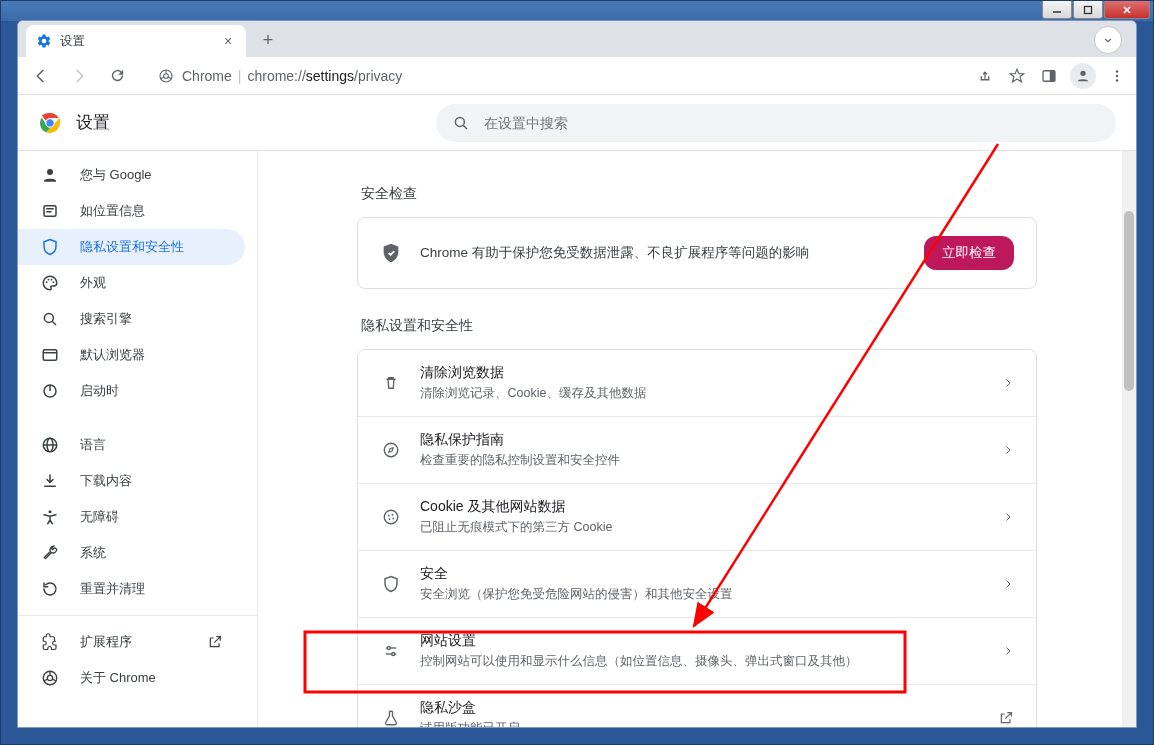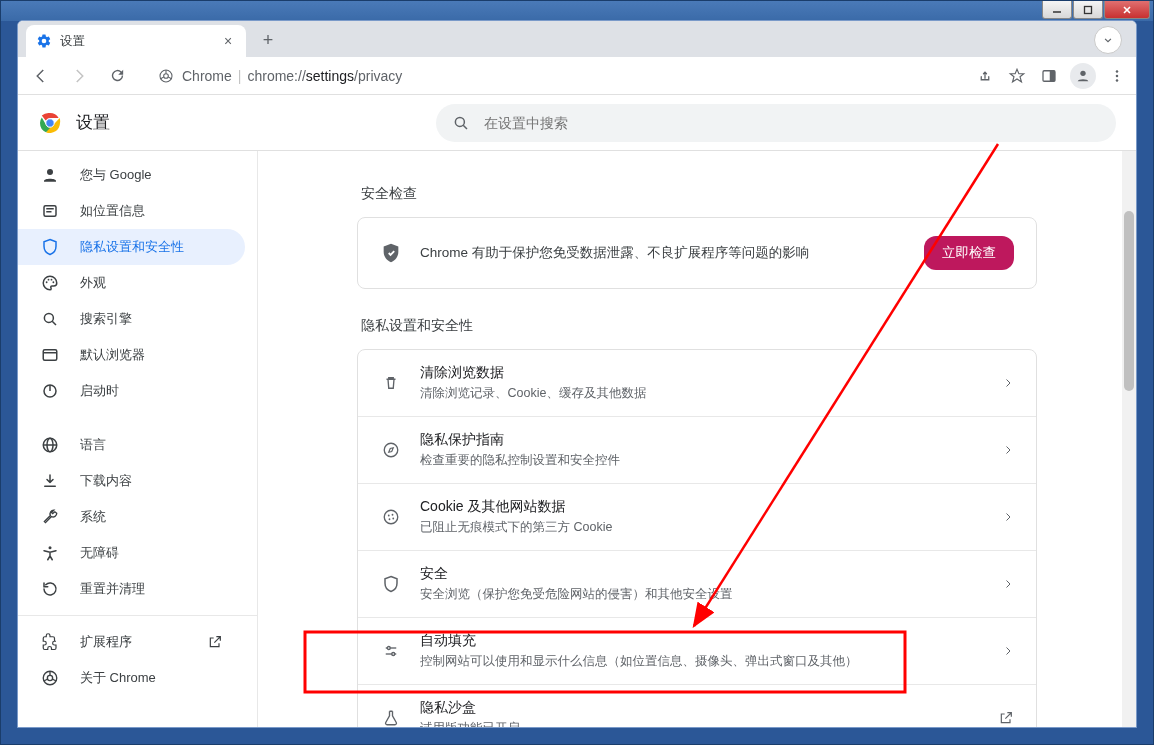--- a/index.html
+++ b/index.html
@@ -304,34 +304,34 @@
             <div class="side-item">
               <span class="sicon">
                 <svg viewBox="0 0 24 24" width="18" height="18">
                   <path d="M12 4v10m0 0l-4-4m4 4l4-4M5 19h14" fill="none" stroke="currentColor" stroke-width="2" stroke-linecap="round"></path>
                 </svg>
               </span>
               <span>下载内容</span>
             </div>
             <div class="side-item">
               <span class="sicon">
-                <svg viewBox="0 0 24 24" width="18" height="18">
-                  <path d="M21 7a5 5 0 0 1-7 4.5L6 19.5 4.5 18 12.5 10A5 5 0 0 1 17 3l-3 3 1.5 1.5L18.5 5 21 7z" fill="none" stroke="currentColor" stroke-width="1.8"></path>
-                </svg>
-              </span>
-              <span>系统</span>
-            </div>
-            <div class="side-item">
-              <span class="sicon">
                 <svg viewBox="0 0 24 24" width="18" height="18" fill="currentColor">
                   <circle cx="12" cy="5" r="2"></circle>
                   <path d="M4 9l8 2 8-2M12 11v5m0 0l-3 5m3-5l3 5" fill="none" stroke="currentColor" stroke-width="2" stroke-linecap="round"></path>
                 </svg>
               </span>
               <span>无障碍</span>
+            </div>
+            <div class="side-item">
+              <span class="sicon">
+                <svg viewBox="0 0 24 24" width="18" height="18">
+                  <path d="M21 7a5 5 0 0 1-7 4.5L6 19.5 4.5 18 12.5 10A5 5 0 0 1 17 3l-3 3 1.5 1.5L18.5 5 21 7z" fill="none" stroke="currentColor" stroke-width="1.8"></path>
+                </svg>
+              </span>
+              <span>系统</span>
             </div>
             <div class="side-item">
               <span class="sicon">
                 <svg viewBox="0 0 24 24" width="18" height="18">
                   <path d="M4 12a8 8 0 1 0 2.34-5.66M4 4v5h5" fill="none" stroke="currentColor" stroke-width="2" stroke-linecap="round"></path>
                 </svg>
               </span>
               <span>重置并清理</span>
             </div>
           </div>
@@ -455,21 +455,21 @@
               <div class="list-row">
                 <span class="ricon">
                   <svg viewBox="0 0 24 24" width="18" height="18">
                     <line x1="5" y1="8" x2="19" y2="8" stroke="currentColor" stroke-width="1.8"></line>
                     <line x1="5" y1="16" x2="19" y2="16" stroke="currentColor" stroke-width="1.8"></line>
                     <circle cx="9" cy="8" r="2" fill="#fff" stroke="currentColor" stroke-width="1.8"></circle>
                     <circle cx="15" cy="16" r="2" fill="#fff" stroke="currentColor" stroke-width="1.8"></circle>
                   </svg>
                 </span>
                 <div class="rtexts">
-                  <div class="rtitle">自动填充</div>
+                  <div class="rtitle">网站设置</div>
                   <div class="rdesc">控制网站可以使用和显示什么信息（如位置信息、摄像头、弹出式窗口及其他）</div>
                 </div>
                 <span class="chev">
                   <svg viewBox="0 0 24 24" width="12" height="12">
                     <path d="M9 5l7 7-7 7" fill="none" stroke="#5f6368" stroke-width="2"></path>
                   </svg>
                 </span>
               </div>
               <div class="list-row">
                 <span class="ricon">

